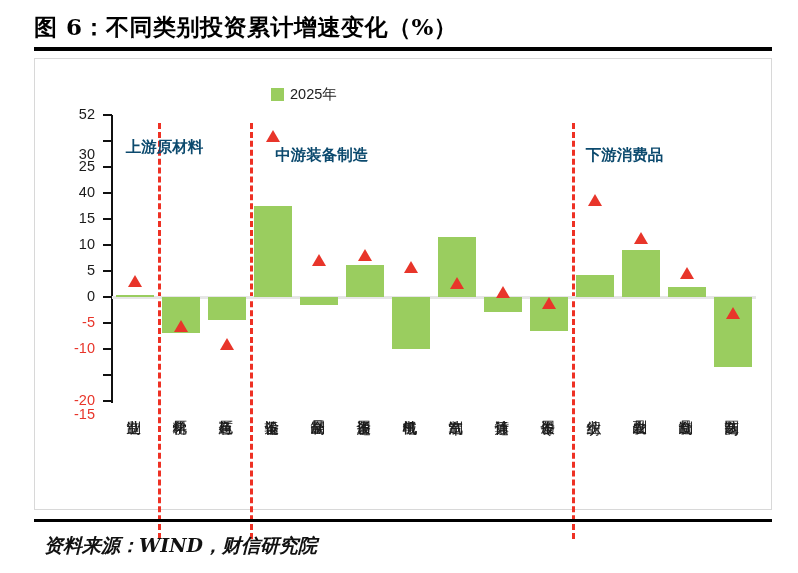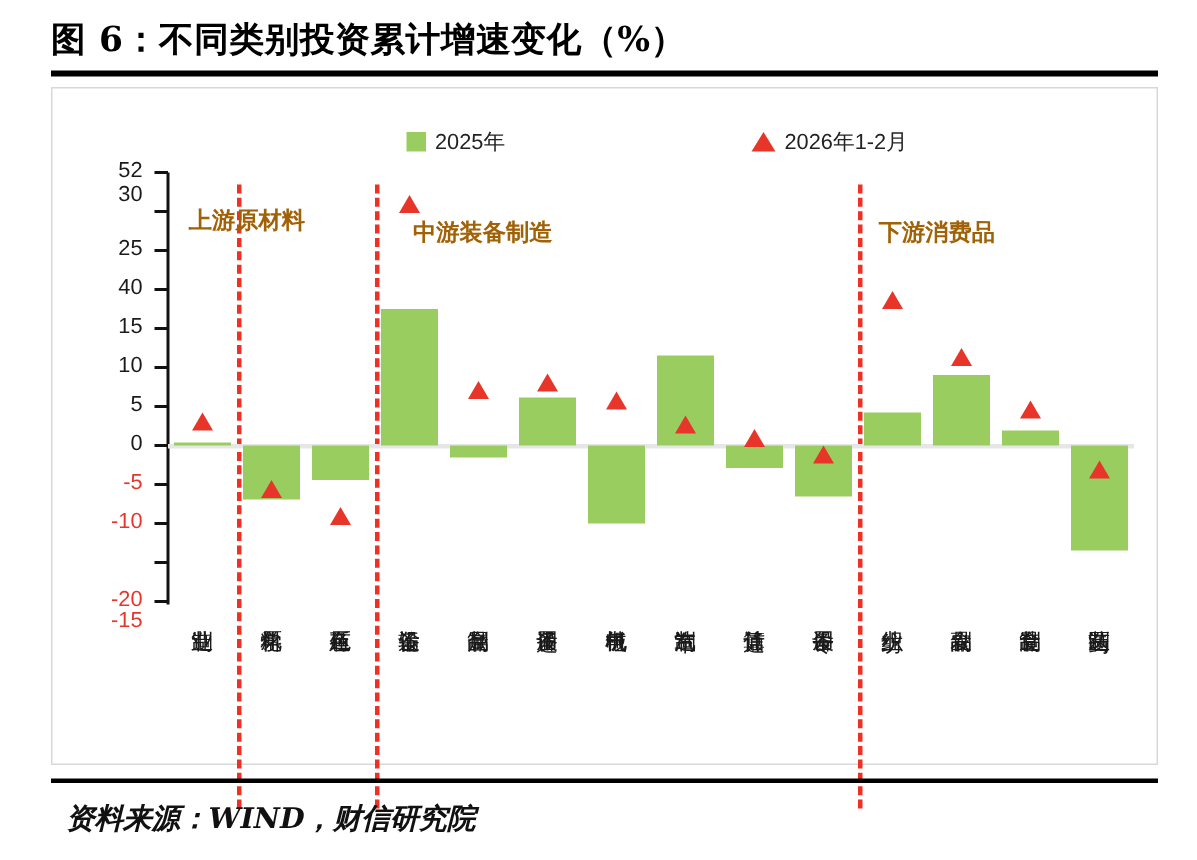--- a/index.html
+++ b/index.html
@@ -57,52 +57,48 @@
     border-bottom:12px solid #E8352A;}
 
   .cat-label{
     position:absolute;
     font-size:14.5px;color:#1a1a1a;line-height:1.02;text-align:center;
     writing-mode:vertical-rl;text-orientation:upright;
     letter-spacing:0px;white-space:nowrap;
   }
 
   .divider{position:absolute;width:0;border-left:3px dashed #EE3124;}
-  .section-label{position:absolute;color:#a16207;font-size:15.5px;
+  .section-label{position:absolute;color:#0c4a6e;font-size:15.5px;
     font-weight:bold;white-space:nowrap;}
 </style>
 </head>
 <body>
 
 <div class="page">
 
   <div class="title-wrap">
     <div class="fig-title">图 6：不同类别投资累计增速变化（%）</div>
   </div>
   <div class="rule-top"></div>
 
   <div class="chart-box">
 
     <div class="legend">
       <div class="legend-item l1">
         <span class="swatch-sq"></span>
         <span>2025年</span>
       </div>
-      <div class="legend-item l2">
-        <span class="swatch-tri"></span>
-        <span>2026年1-2月</span>
-      </div>
     </div>
 
     <div class="axis-line"></div>
     <div id="ticks">
         <div class="tick" style="top: 55px;"></div>
         <div class="tick-label" style="top: 56px; left: 20px;">52</div>
         <div class="tick" style="top: 81px;"></div>
-        <div class="tick-label" style="top: 72px; left: 20px;">30</div>
+        <div class="tick-label" style="top: 96px; left: 20px;">30</div>
         <div class="tick" style="top: 107px;"></div>
         <div class="tick-label" style="top: 108px; left: 20px;">25</div>
         <div class="tick" style="top: 133px;"></div>
         <div class="tick-label" style="top: 134px; left: 20px;">40</div>
         <div class="tick" style="top: 159px;"></div>
         <div class="tick-label" style="top: 160px; left: 20px;">15</div>
         <div class="tick" style="top: 185px;"></div>
         <div class="tick-label" style="top: 186px; left: 20px;">10</div>
         <div class="tick" style="top: 211px;"></div>
         <div class="tick-label" style="top: 212px; left: 20px;">5</div>

